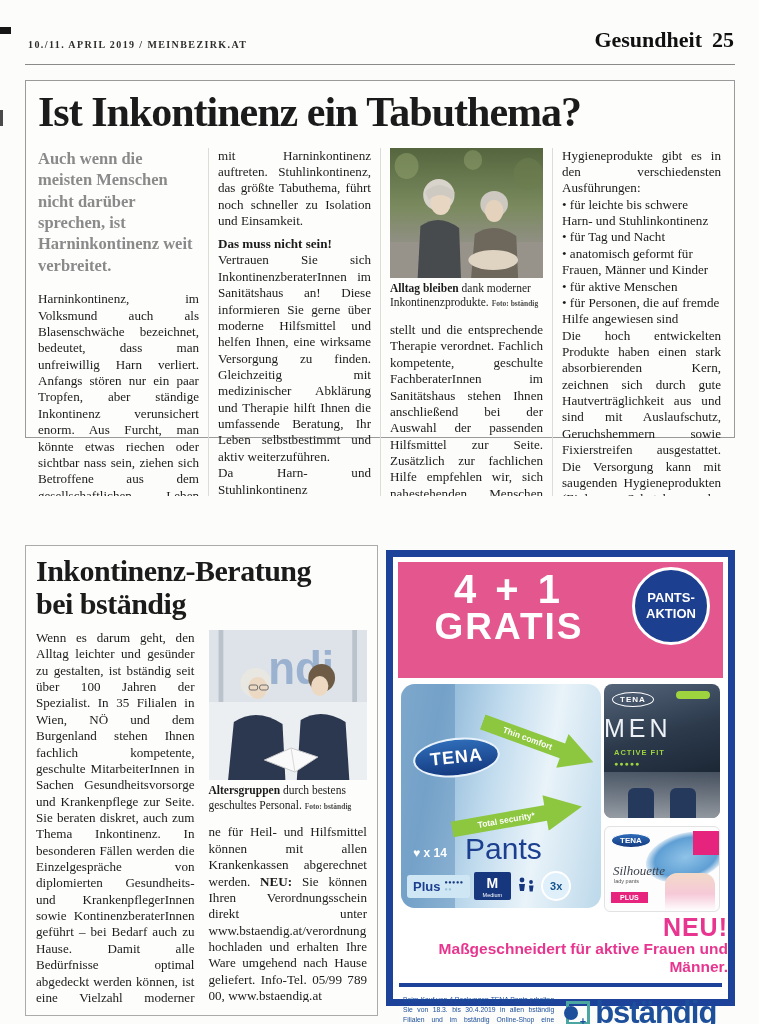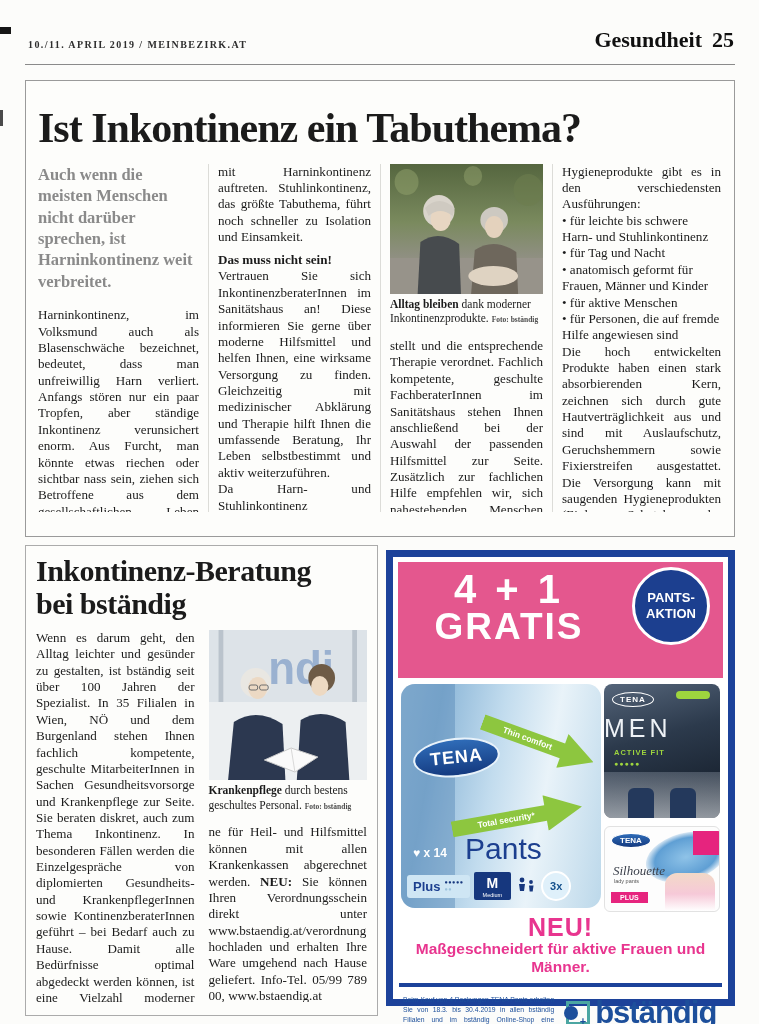--- a/index.html
+++ b/index.html
@@ -12,22 +12,22 @@
   .print-mark2 { position:absolute; left:0; top:110px; width:3px; height:16px; background:#4a4a4a; }
 
   
   .date-line { position:absolute; left:28px; top:39px; font-size:10px; letter-spacing:1.4px;
                color:#2e2e2e; font-weight:bold; }
   .section-head { position:absolute; right:25px; top:27px; font-size:22px; font-weight:bold; color:#101010; }
   .section-head .pgnum { margin-left:10px; }
   .header-rule { position:absolute; left:25px; right:24px; top:64px; border-top:1.5px solid #8a8a8a; }
 
   
-  .main-box { position:absolute; left:25px; top:80px; width:710px; height:457px;
-              border:1px solid #9a9a9a; padding:24px 10px 6px; background:#fdfdfb; }
+  .main-box { position:absolute; left:25px; top:80px; width:710px; height:358px;
+              border:1px solid #9a9a9a; padding:8px 10px 6px; background:#fdfdfb; }
   .headline { font-size:42px; font-weight:bold; letter-spacing:-1px; line-height:1.04; margin:2px 0 13px 2px; }
   .cols { display:flex; height:348px; overflow:hidden; }
   .col { width:25%; padding:0 9px; overflow:hidden; }
   .col + .col { border-left:1px solid #dcdcd8; }
   .col:first-child { padding-left:2px; } .col:last-child { padding-right:3px; }
   .lead { font-size:16.5px; font-weight:bold; color:#8a8a8a; line-height:1.3; margin-bottom:15px; }
   .body-text { font-size:13.1px; line-height:1.25; text-align:justify; }
   .subhead { font-weight:bold; font-size:13.1px; margin-top:7px; }
   .bullet { font-size:13.1px; line-height:1.25; }
   .photo { width:100%; display:block; }
@@ -103,21 +103,21 @@
                background:radial-gradient(ellipse at center,#8fc3e8 0%,#5f9fd4 55%,rgba(95,159,212,0) 75%);
                transform:rotate(-15deg); }
   .sil-name { position:absolute; left:8px; top:36px; font-family:"Liberation Serif", serif; font-style:italic;
               font-size:13px; color:#3a3f4a; }
   .sil-sub { position:absolute; left:9px; top:51px; font-size:5.5px; color:#555; }
   .sil-plus { position:absolute; left:6px; bottom:8px; background:#e6247e; color:#fff; font-size:7px;
               font-weight:bold; padding:2px 9px; }
   .sil-body { position:absolute; right:4px; bottom:0; width:50px; height:38px; border-radius:12px 12px 0 0;
               background:linear-gradient(180deg,#f2d9c7 0%,#f6c9d8 55%,#fff 100%); }
 
-  .ad-neu { text-align:center; color:#e8358f; margin-top:2px; }
+  .ad-neu { text-align:right; color:#e8358f; margin-top:2px; }
   .ad-neu-title { font-size:25px; font-weight:bold; letter-spacing:1px; line-height:1.05; }
   .ad-neu-sub { font-size:15.5px; font-weight:bold; }
   .ad-rule { height:4px; background:#1c429a; margin:7px 6px 0; }
 
   .ad-bottom { display:flex; margin:8px 10px 0; color:#1d4f9b; }
   .ad-fine { width:48%; font-size:6.8px; line-height:1.45; text-align:justify; }
   .fine-row { display:flex; margin-top:1px; }
   .fine-left { width:52%; }
   .barcode { width:44%; height:50px; margin-left:5px;
              background:repeating-linear-gradient(90deg,#111 0 1px,#fff 1px 3px,#111 3px 5px,#fff 5px 6px,#111 6px 7px,#fff 7px 10px);
@@ -215,21 +215,21 @@
           <ellipse cx="49" cy="53" rx="16" ry="15" fill="#e9e7e2"></ellipse>
           <ellipse cx="51" cy="58" rx="10" ry="11" fill="#ecd9c4"></ellipse>
           <rect x="42" y="55" width="9" height="5" rx="2" fill="none" stroke="#6b6b6b" stroke-width="1"></rect>
           <rect x="53" y="55" width="9" height="5" rx="2" fill="none" stroke="#6b6b6b" stroke-width="1"></rect>
           <path d="M92 150 L96 90 Q118 77 143 92 L147 150 Z" fill="#2c3850"></path>
           <ellipse cx="118" cy="48" rx="14" ry="14" fill="#6e5b46"></ellipse>
           <ellipse cx="116" cy="56" rx="9" ry="10" fill="#edd9c2"></ellipse>
           <path d="M58 130 L86 118 L114 127 L90 142 Z" fill="#fafafa" stroke="#c9c9c9" stroke-width="1"></path>
           <path d="M86 118 L90 142" stroke="#d7d7d7" stroke-width="1"></path>
         </svg>
-        <div class="caption"><b>Krankenpflege</b><span> durch bestens geschultes Personal.</span><span class="credit">Foto: bständig</span></div>
+        <div class="caption"><b>Altersgruppen</b><span> durch bestens geschultes Personal.</span><span class="credit">Foto: bständig</span></div>
         <div class="body-text after-photo"><span>ne für Heil- und Hilfsmittel können mit allen Krankenkassen abgerechnet werden. </span><b>NEU:</b><span> Sie können Ihren Verordnungsschein direkt unter www.bstaendig.at/verordnung hochladen und erhalten Ihre Ware umgehend nach Hause geliefert. Info-Tel. 05/99 789 00, www.bstaendig.at</span></div>
       </div>
     </div>
   </div>
 
   <div class="ad-box">
     <div class="ad-banner">
       <div class="promo">
         <div class="promo-l1">4 + 1</div>
         <div class="promo-l2">GRATIS</div>

